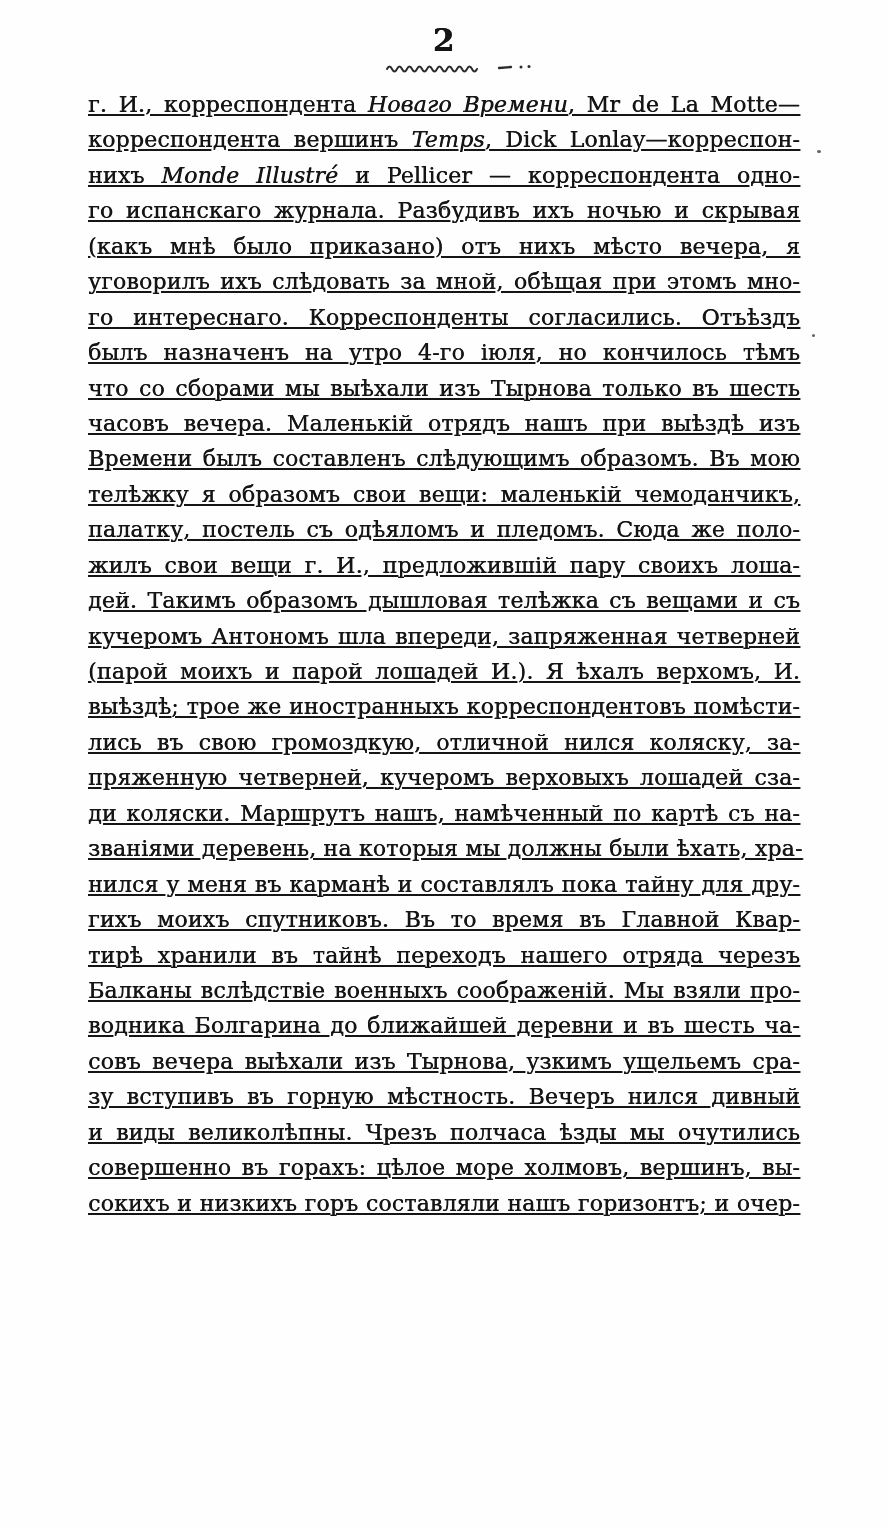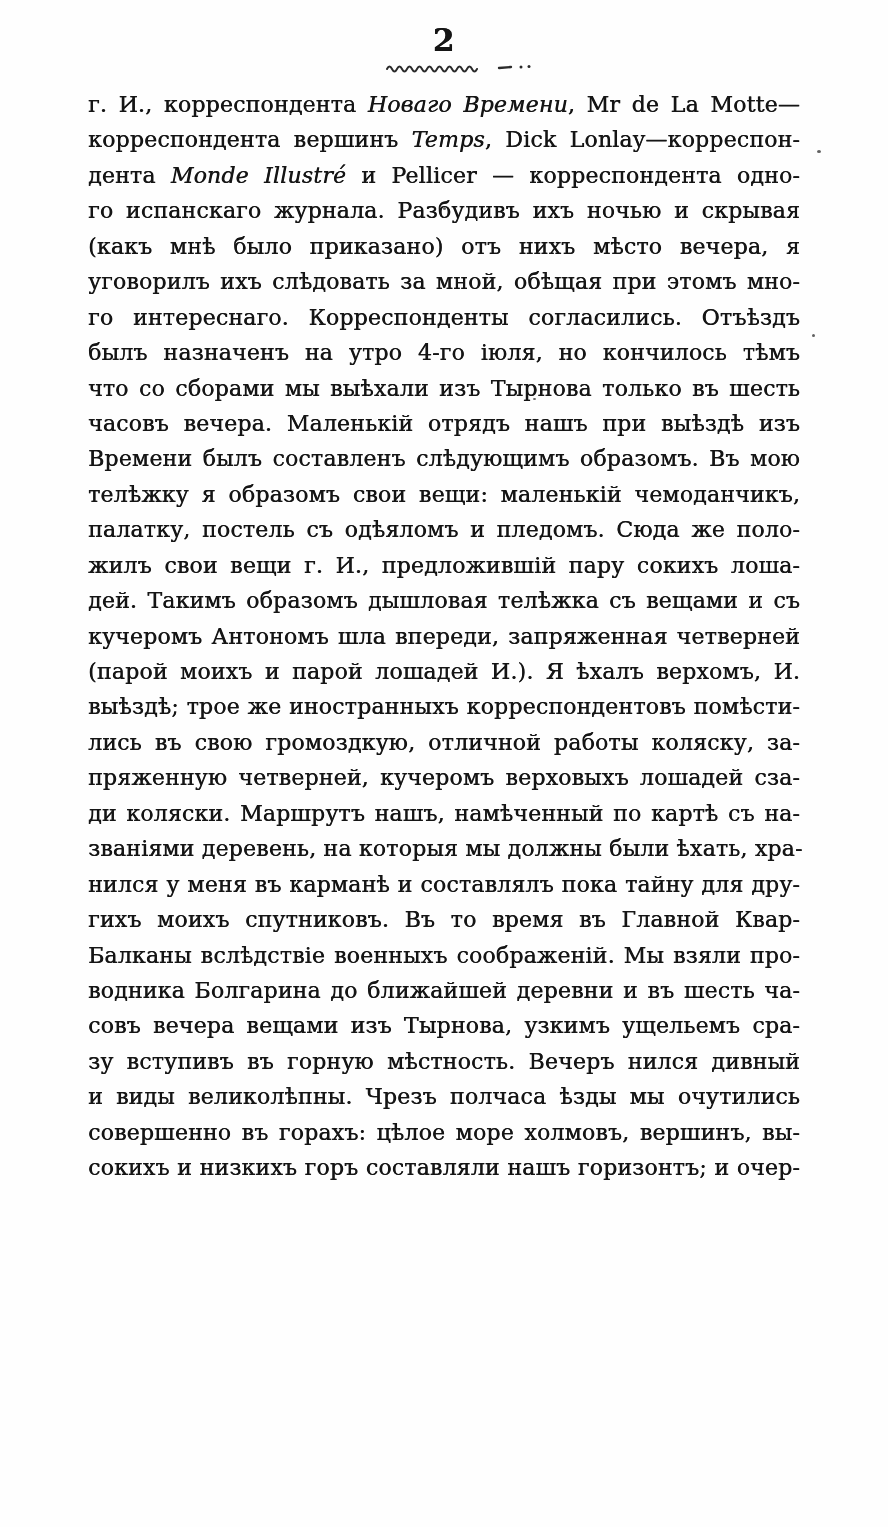--- a/index.html
+++ b/index.html
@@ -36,20 +36,21 @@
     left: 50%;
     margin-left: -58px;
     width: 165px;
     height: 16px;
   }
   .page-text {
     position: absolute;
     left: 88px;
     top: 87px;
     width: 712px;
+    text-decoration: underline;
   }
   .line {
     height: 35.45px;
     line-height: 35.45px;
     font-size: 22px;
     text-align: justify;
     text-align-last: justify;
     letter-spacing: 0.2px;
     text-shadow: 0.45px 0 0 currentColor;
     white-space: nowrap;
@@ -76,45 +77,46 @@
   <svg class="ornament" viewBox="0 0 165 16" xmlns="http://www.w3.org/2000/svg">
     <path d="M1 9 q2.5 -5 5 0 t5 0 t5 0 t5 0 t5 0 t5 0 t5 0 t5 0 t5 0 t5 0 t5 0 t5 0 t5 0 t5 0 t5 0 t5 0 t5 0 t5 0" fill="none" stroke="#2b2b2b" stroke-width="2" stroke-linecap="round"></path>
     <path d="M113 8 l12 -1" fill="none" stroke="#2b2b2b" stroke-width="2.4" stroke-linecap="round"></path>
     <circle cx="135" cy="7" r="1.5" fill="#2b2b2b"></circle>
     <circle cx="143" cy="6.5" r="1.5" fill="#2b2b2b"></circle>
   </svg>
 
   <div class="page-text">
       <div class="line"><span>г. И., корреспондента </span><span class="it">Новаго Времени</span><span>, Mr de La Motte—</span></div>
       <div class="line"><span>корреспондента вершинъ </span><span class="it">Temps</span><span>, Dick Lonlay—корреспон-</span></div>
-      <div class="line"><span>дента </span><span class="it">Monde Illustré</span><span> и Pellicer — корреспондента одно-</span></div>
+      <div class="line"><span>нихъ </span><span class="it">Monde Illustré</span><span> и Pellicer — корреспондента одно-</span></div>
       <div class="line"><span>го испанскаго журнала. Разбудивъ ихъ ночью и скрывая</span></div>
       <div class="line"><span>(какъ мнѣ было приказано) отъ нихъ мѣсто вечера, я</span></div>
       <div class="line"><span>уговорилъ ихъ слѣдовать за мной, обѣщая при этомъ мно-</span></div>
       <div class="line"><span>го интереснаго. Корреспонденты согласились. Отъѣздъ</span></div>
       <div class="line"><span>былъ назначенъ на утро 4-го іюля, но кончилось тѣмъ</span></div>
       <div class="line"><span>что со сборами мы выѣхали изъ Тырнова только въ шесть</span></div>
       <div class="line"><span>часовъ вечера. Маленькій отрядъ нашъ при выѣздѣ изъ</span></div>
       <div class="line"><span>Времени былъ составленъ слѣдующимъ образомъ. Въ мою</span></div>
       <div class="line"><span>телѣжку я образомъ свои вещи: маленькій чемоданчикъ,</span></div>
       <div class="line"><span>палатку, постель съ одѣяломъ и пледомъ. Сюда же поло-</span></div>
-      <div class="line"><span>жилъ свои вещи г. И., предложившій пару сокихъ лоша-</span></div>
+      <div class="line"><span>жилъ свои вещи г. И., предложившій пару своихъ лоша-</span></div>
       <div class="line"><span>дей. Такимъ образомъ дышловая телѣжка съ вещами и съ</span></div>
       <div class="line"><span>кучеромъ Антономъ шла впереди, запряженная четверней</span></div>
       <div class="line"><span>(парой моихъ и парой лошадей И.). Я ѣхалъ верхомъ, И.</span></div>
       <div class="line"><span>выѣздѣ; трое же иностранныхъ корреспондентовъ помѣсти-</span></div>
-      <div class="line"><span>лись въ свою громоздкую, отличной работы коляску, за-</span></div>
+      <div class="line"><span>лись въ свою громоздкую, отличной нился коляску, за-</span></div>
       <div class="line"><span>пряженную четверней, кучеромъ верховыхъ лошадей сза-</span></div>
       <div class="line"><span>ди коляски. Маршрутъ нашъ, намѣченный по картѣ съ на-</span></div>
       <div class="line"><span>званіями деревень, на которыя мы должны были ѣхать, хра-</span></div>
       <div class="line"><span>нился у меня въ карманѣ и составлялъ пока тайну для дру-</span></div>
       <div class="line"><span>гихъ моихъ спутниковъ. Въ то время въ Главной Квар-</span></div>
+      <div class="line"><span>тирѣ хранили въ тайнѣ переходъ нашего отряда черезъ</span></div>
       <div class="line"><span>Балканы вслѣдствіе военныхъ соображеній. Мы взяли про-</span></div>
       <div class="line"><span>водника Болгарина до ближайшей деревни и въ шесть ча-</span></div>
-      <div class="line"><span>совъ вечера вещами изъ Тырнова, узкимъ ущельемъ сра-</span></div>
+      <div class="line"><span>совъ вечера выѣхали изъ Тырнова, узкимъ ущельемъ сра-</span></div>
       <div class="line"><span>зу вступивъ въ горную мѣстность. Вечеръ нился дивный</span></div>
       <div class="line"><span>и виды великолѣпны. Чрезъ полчаса ѣзды мы очутились</span></div>
       <div class="line"><span>совершенно въ горахъ: цѣлое море холмовъ, вершинъ, вы-</span></div>
       <div class="line"><span>сокихъ и низкихъ горъ составляли нашъ горизонтъ; и очер-</span></div>
     </div>
 
   <div class="speck" style="left:817px; top:150px; width:4px; height:3px;"></div>
   <div class="speck" style="left:812px; top:334px; width:3px; height:3px;"></div>
   <div class="speck" style="left:443px; top:207px; width:3px; height:3px;"></div>
   <div class="speck" style="left:533px; top:398px; width:3px; height:2px;"></div>

